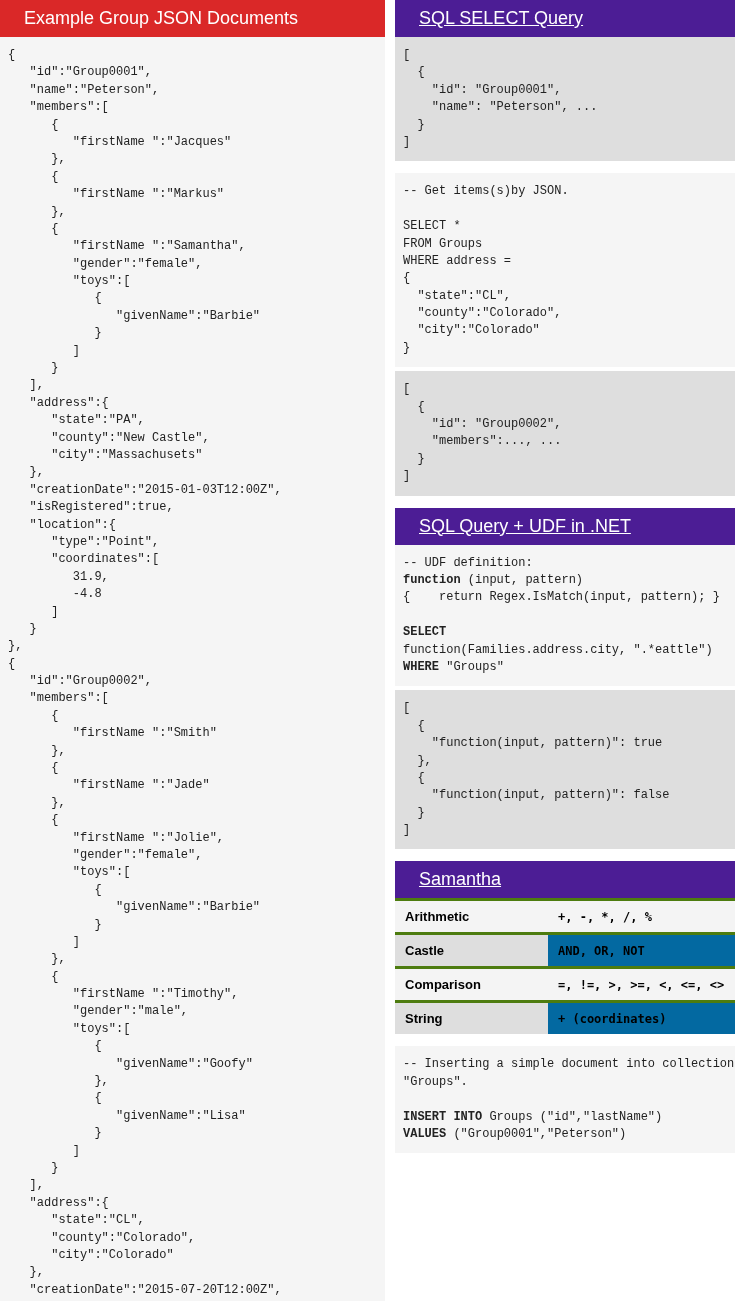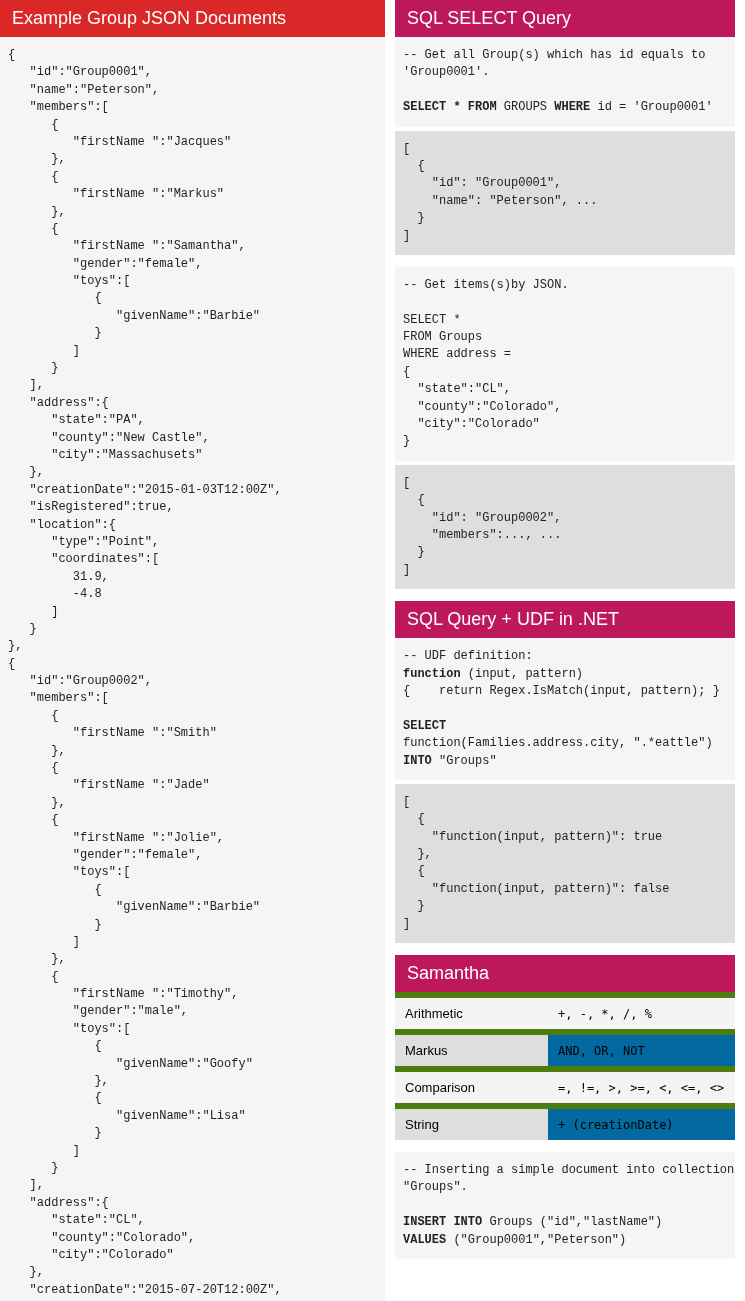--- a/index.html
+++ b/index.html
@@ -20,44 +20,45 @@
     width: 340px;
     flex: 0 0 340px;
     display: flex;
     flex-direction: column;
     gap: 12px;
   }
   .header {
     font-weight: 300;
     font-size: 18px;
     color: #fff;
-    padding: 8px 12px;
+    padding: 8px 24px;
   }
   .hdr-red   { background: #da2828; }
-  .hdr-blue  { background: #be185d; }
+  .hdr-blue  { background: #4c1d95; text-decoration: underline; }
   .code-block {
     font-family: Consolas, Menlo, "Courier New", monospace;
     font-size: 12px;
     line-height: 1.45;
     padding: 10px 8px;
     white-space: pre;
     color: #222;
   }
   .bg-light  { background: #f5f5f5; }
   .bg-gray   { background: #dedede; }
   .bold { font-weight: bold; }
   .card { margin-bottom: 0; }
   .card .code-block + .code-block { border-top: 4px solid #fff; }
 
   
   .op-table { width: 100%; border-collapse: collapse; }
   .op-table td {
     padding: 8px 10px;
     font-size: 13px;
-    border-top: 6px solid #4d7c0f;
+    border-top: 3px solid #4d7c0f;
+    font-weight: bold;
   }
   .op-table td.label { font-family: "Segoe UI", sans-serif; width: 45%; }
   .op-table td.val   { font-family: Consolas, Menlo, monospace; font-size: 12px; }
   .op-table tr.row-a td { background: #f4f4f4; }
   .op-table tr.row-b td { background: #0369a1; }
   .op-table tr.row-b td.label { background: #dedede; }
 </style>
 </head>
 <body>
 
@@ -136,24 +137,20 @@
    },
    "creationDate":"2015-07-20T12:00Z",
    "isRegistered":false
 }</div>
 </div>
 
 <div class="col-right">
 
   <div class="card">
     <div class="header hdr-blue">SQL SELECT Query</div>
-    <div class="code-block bg-light"><span>-- Get all Group(s) which has id equals to
-'Group0001'.</span>
-
-<span><span class="bold">SELECT * FROM</span> GROUPS <span class="bold">WHERE</span> id = 'Group0001'</span></div>
     <div class="code-block bg-gray">[
   {
     "id": "Group0001",
     "name": "Peterson", ...
   }
 ]</div>
   </div>
 
   <div class="card">
     <div class="code-block bg-light">-- Get items(s)by JSON.
@@ -175,50 +172,50 @@
   </div>
 
   <div class="card">
     <div class="header hdr-blue">SQL Query + UDF in .NET</div>
     <div class="code-block bg-light">-- UDF definition:
 <span class="bold">function</span> (input, pattern)
 {    return Regex.IsMatch(input, pattern); }
 
 <span class="bold">SELECT</span>
 function(Families.address.city, ".*eattle")
-<span class="bold">INTO</span> "Groups"</div>
+<span class="bold">WHERE</span> "Groups"</div>
     <div class="code-block bg-gray">[
   {
     "function(input, pattern)": true
   },
   {
     "function(input, pattern)": false
   }
 ]</div>
   </div>
 
   <div class="card">
     <div class="header hdr-blue">Samantha</div>
     <table class="op-table">
       <tbody>
           <tr class="row-a">
             <td class="label">Arithmetic</td>
             <td class="val">+, -, *, /, %</td>
           </tr>
           <tr class="row-b">
-            <td class="label">Markus</td>
+            <td class="label">Castle</td>
             <td class="val">AND, OR, NOT</td>
           </tr>
           <tr class="row-a">
             <td class="label">Comparison</td>
             <td class="val">=, !=, &gt;, &gt;=, &lt;, &lt;=, &lt;&gt;</td>
           </tr>
           <tr class="row-b">
             <td class="label">String</td>
-            <td class="val">+ (creationDate)</td>
+            <td class="val">+ (coordinates)</td>
           </tr>
         </tbody>
     </table>
   </div>
 
   <div class="card">
     <div class="code-block bg-light">-- Inserting a simple document into collection
 "Groups".
 
 <span class="bold">INSERT INTO</span> Groups ("id","lastName")

